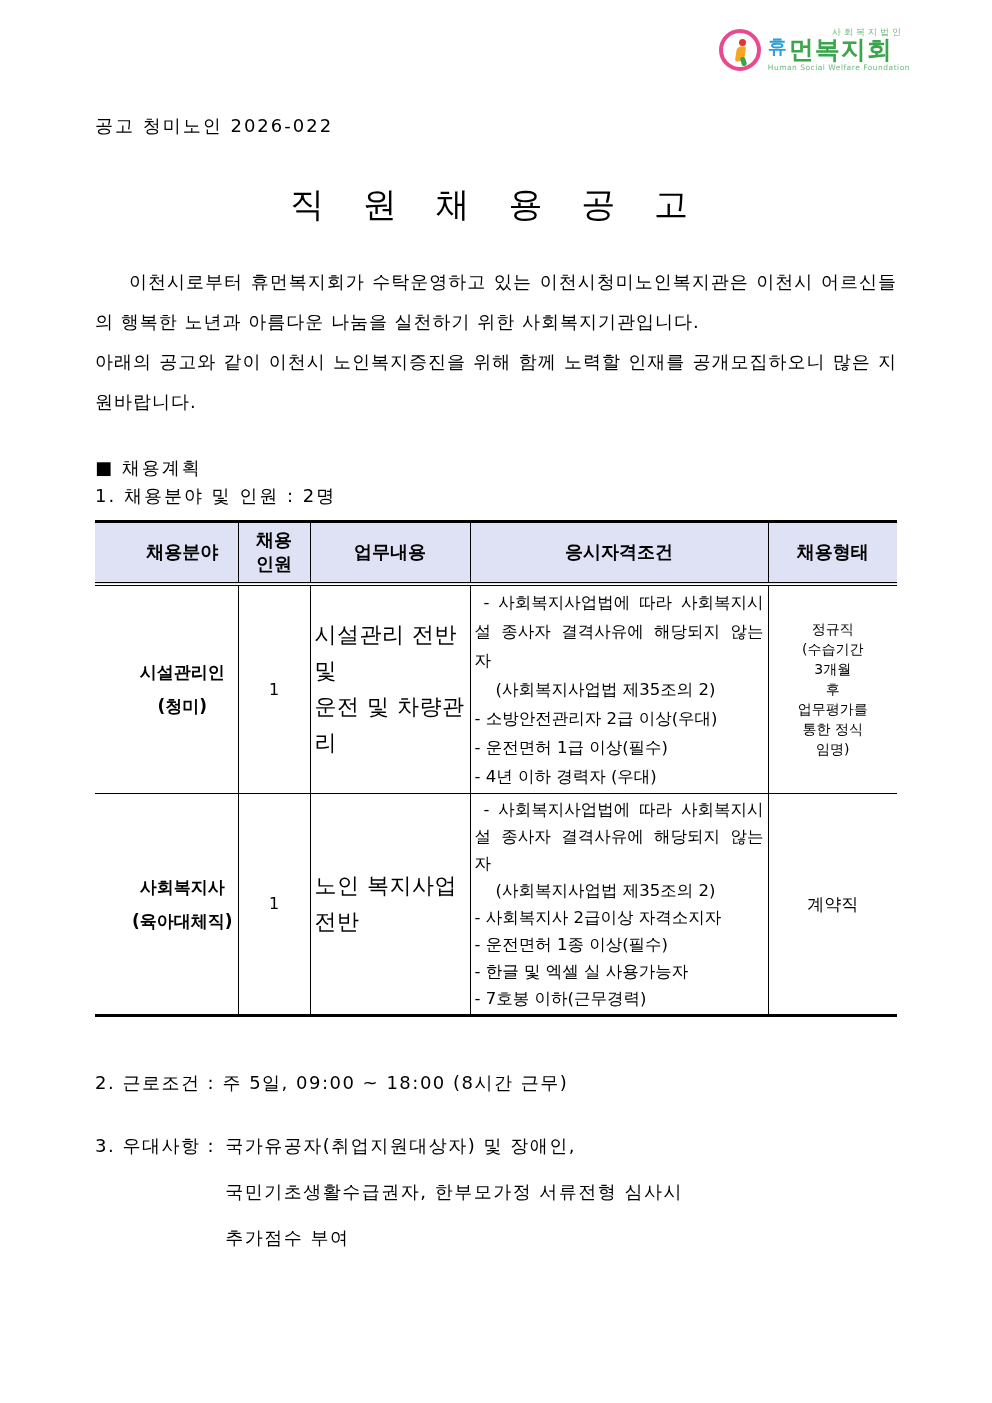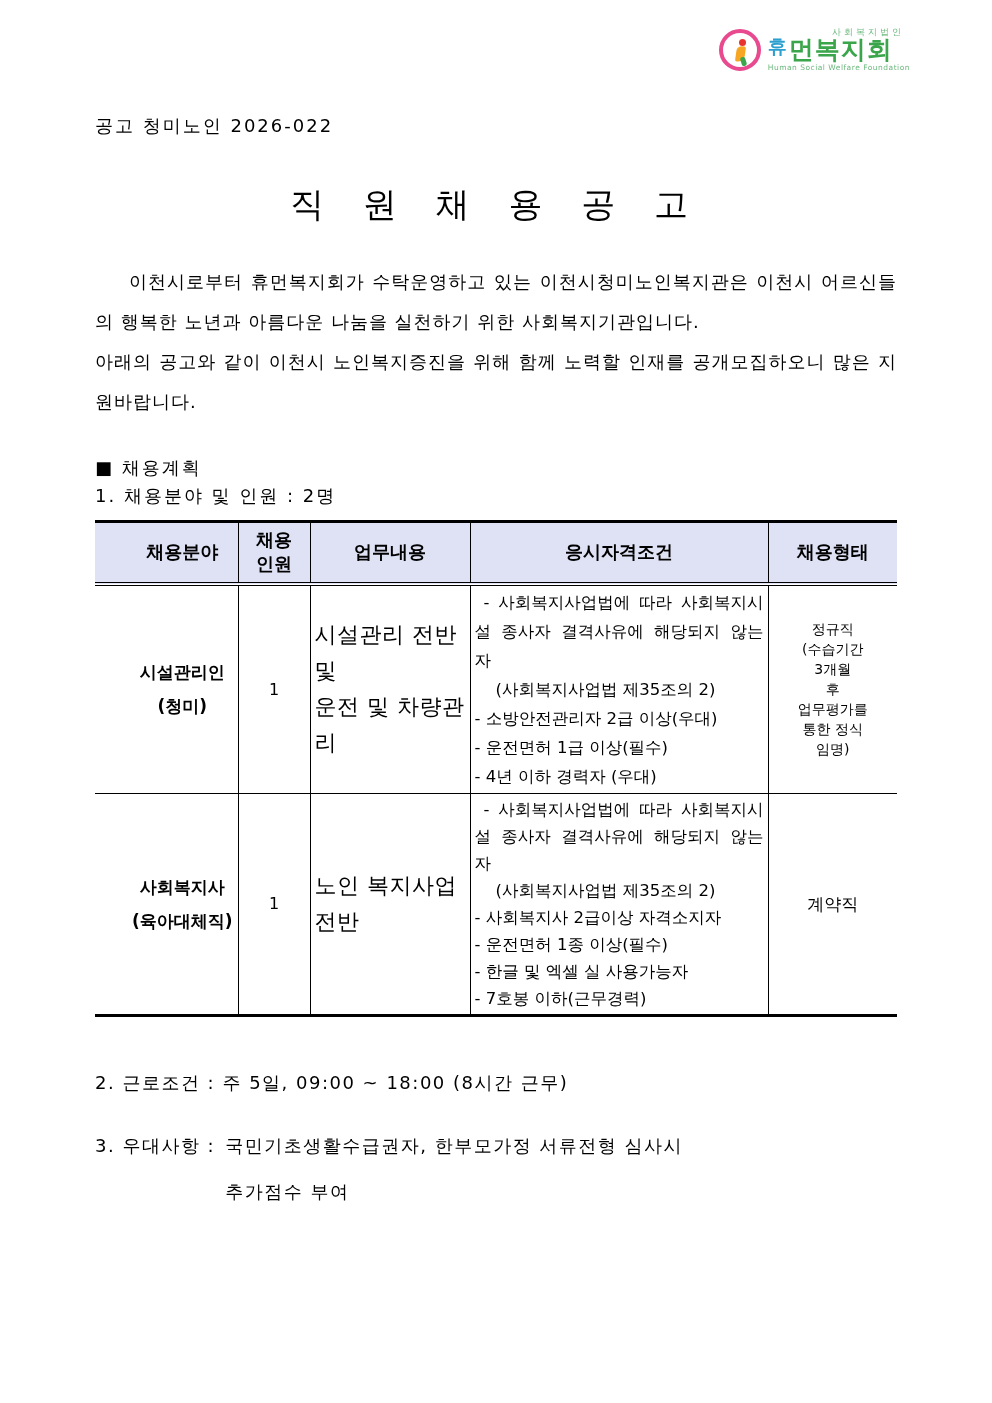--- a/index.html
+++ b/index.html
@@ -300,18 +300,19 @@
         <td class="cell-type">계약직</td>
       </tr>
     </tbody>
   </table>
 
   <div class="cond-2">2. 근로조건 : 주 5일, 09:00 ~ 18:00 (8시간 근무)</div>
 
   <div class="cond-3">
     <div class="label">3. 우대사항 :</div>
     <div class="lines">
+      <div>국가유공자(취업지원대상자) 및 장애인,</div>
       <div>국민기초생활수급권자, 한부모가정 서류전형 심사시</div>
       <div>추가점수 부여</div>
     </div>
   </div>
 
 </div>
 
 </body></html>

